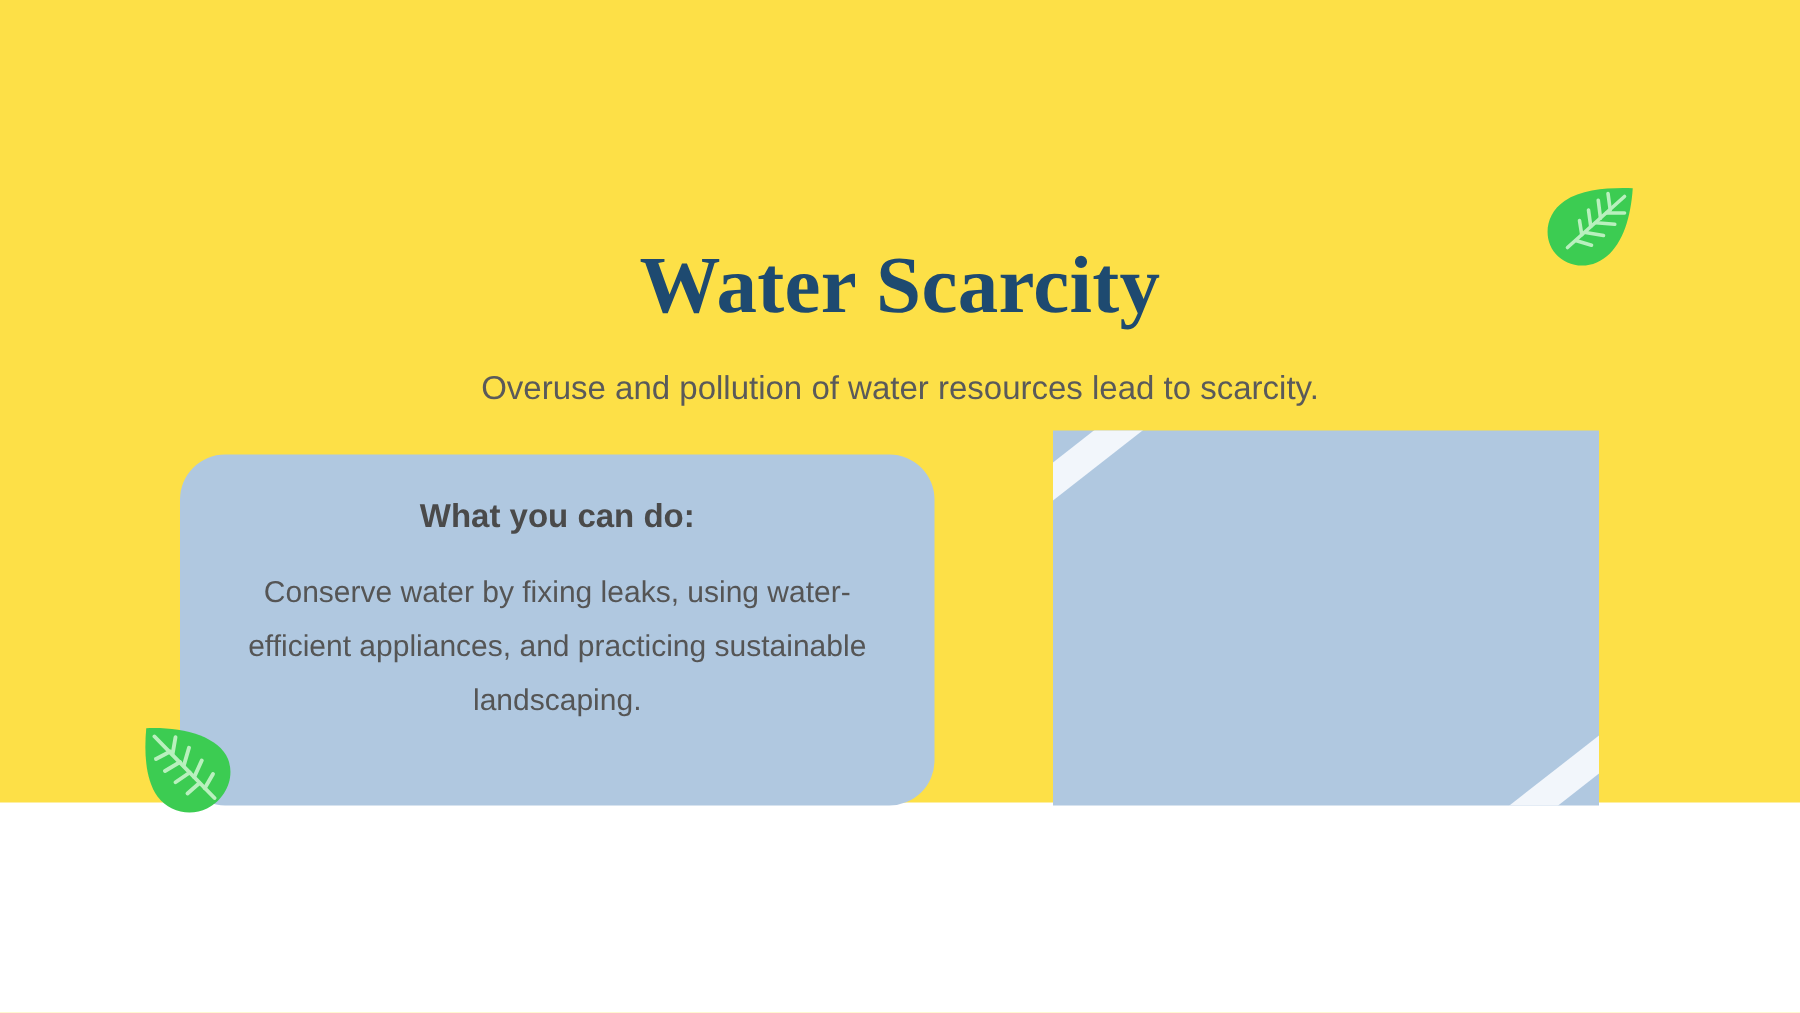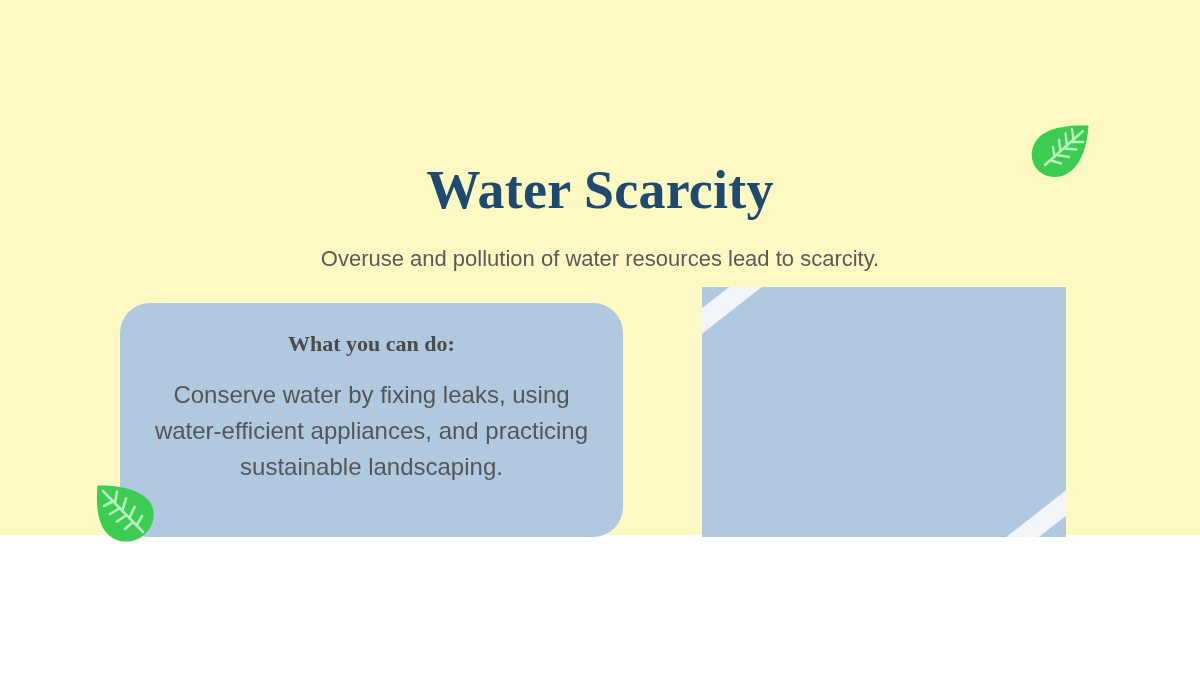--- a/index.html
+++ b/index.html
@@ -12,21 +12,21 @@
     height: 675px;
     overflow: hidden;
     font-family: "Liberation Sans", sans-serif;
     -webkit-font-smoothing: antialiased;
   }
 
   .slide {
     position: relative;
     width: 1200px;
     height: 535px;
-    background: #fef9c3;
+    background: #fde047;
   }
 
   
   .title {
     position: absolute;
     left: 0;
     top: 119px;
     width: 1200px;
     text-align: center;
     font-family: "Liberation Serif", "DejaVu Serif", serif;
@@ -60,32 +60,32 @@
     top: 303px;
     width: 503px;
     height: 234px;
     background: #b0c8e0;
     border-radius: 30px;
     box-sizing: border-box;
     padding: 26px 24px 0 24px;
   }
   .tip-heading {
     text-align: center;
-    font-family: Liberation Serif, serif;
+    font-family: Liberation Sans, sans-serif;
     font-weight: bold;
     font-size: 22px;
     line-height: 30px;
     color: #4a4a4a;
     margin: 0 0 18px 0;
   }
   .tip-body {
     text-align: center;
     font-family: "Liberation Sans", sans-serif;
     font-weight: 400;
-    font-size: 24px;
+    font-size: 20px;
     line-height: 36px;
     color: #555555;
     margin: 0;
     padding: 0 6px;
   }
 
   
   .image-placeholder {
     position: absolute;
     left: 702px;

